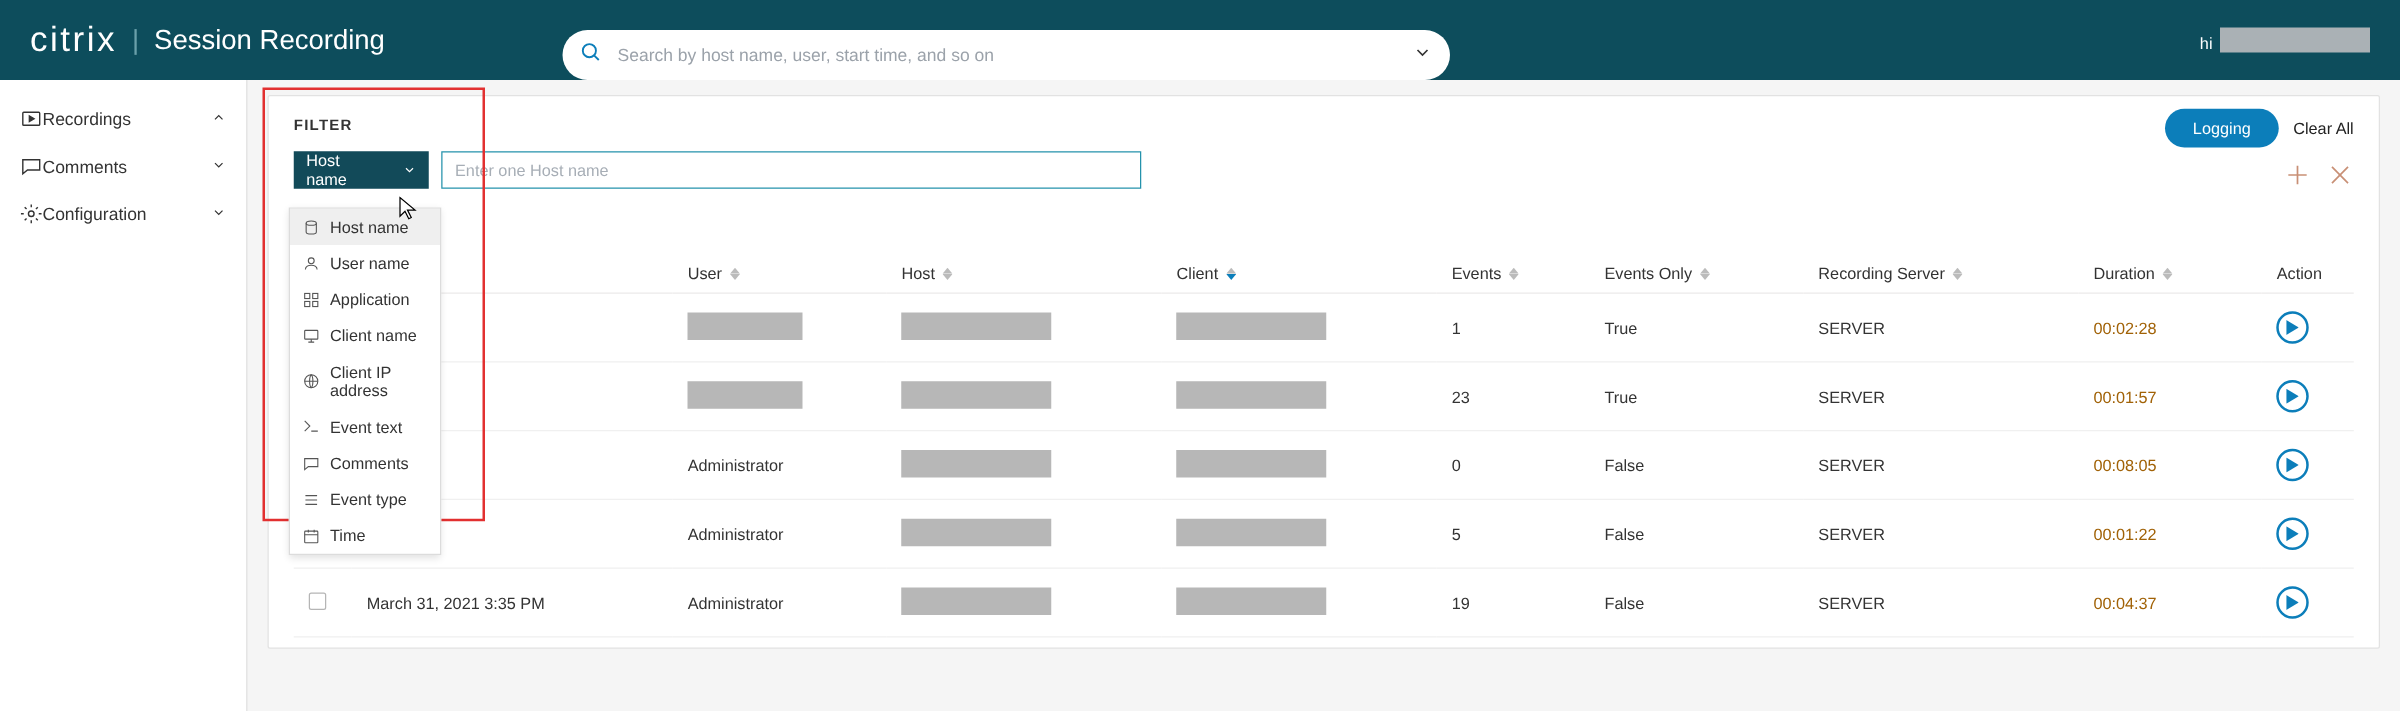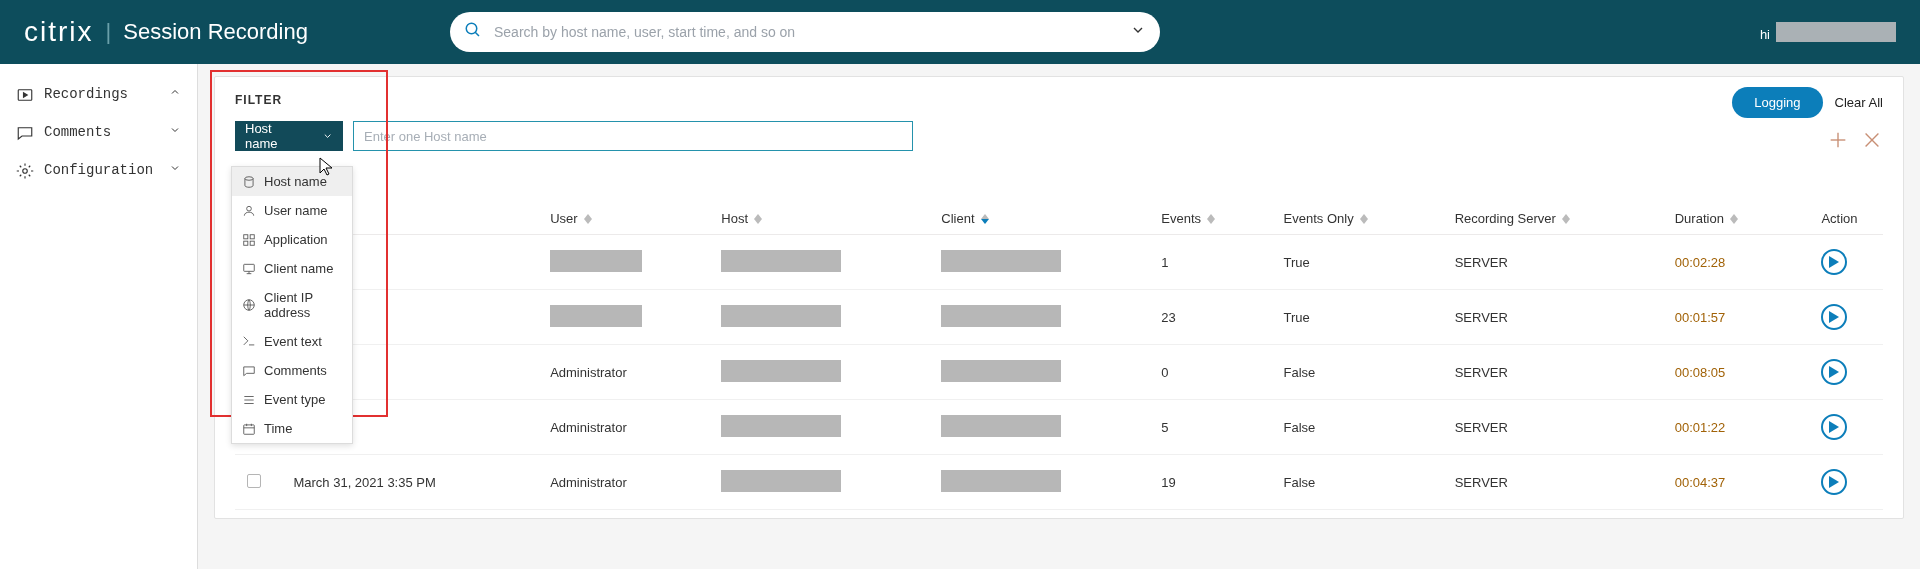--- a/index.html
+++ b/index.html
@@ -4,32 +4,32 @@
   <style>
     * { box-sizing: border-box; margin: 0; padding: 0; }
     body { font-family: -apple-system, BlinkMacSystemFont, "Segoe UI", Arial, sans-serif; background: #f5f5f5; width: 1920px; height: 569px; overflow: hidden; }
 
     
     .header { background: #0d4d5c; height: 64px; display: flex; align-items: center; padding: 12px 24px; position: relative; }
     .logo-section { display: flex; align-items: center; gap: 12px; }
     .citrix-logo { color: white; font-weight: 300; font-size: 28px; letter-spacing: 2px; font-family: Arial, sans-serif; }
     .divider-vbar { color: #6aa0aa; font-size: 22px; }
     .app-name { color: white; font-size: 22px; font-weight: 300; }
-    .search-wrap { position: absolute; left: 450px; top: 12px; width: 710px; height: 40px; background: white; border-radius: 20px; display: flex; align-items: center; padding: 0 14px; gap: 12px; }
+    .search-wrap { position: absolute; left: 450px; top: 24px; width: 710px; height: 40px; background: white; border-radius: 20px; display: flex; align-items: center; padding: 0 14px; gap: 12px; }
     .search-icon { width: 18px; height: 18px; }
     .search-input { border: none; outline: none; flex: 1; font-size: 14px; color: #333; }
     .search-input::placeholder { color: #9ba2aa; }
     .chevron-down { width: 16px; height: 16px; }
     .user-info { margin-left: auto; color: white; display: flex; align-items: flex-end; gap: 6px; font-size: 13px; }
     .user-placeholder { background: #aab1b5; width: 120px; height: 20px; display: inline-block; }
 
     
     .layout { display: flex; height: calc(100% - 64px); }
     .sidebar { width: 198px; background: white; border-right: 1px solid #ddd; padding-top: 12px; }
-    .side-item { display: flex; align-items: flex-start; padding: 10px 16px; gap: 10px; color: #333; font-size: 14px; cursor: pointer; font-family: Liberation Mono, monospace; }
+    .side-item { display: flex; align-items: center; padding: 10px 16px; color: #333; font-size: 14px; cursor: pointer; }
     .side-item .chev { margin-left: auto; }
     .side-sub { padding: 8px 16px 8px 50px; background: #eeeeee; font-size: 14px; color: #222; cursor: pointer; }
     .side-icon { width: 18px; height: 18px; display: flex; align-items: center; justify-content: center; }
 
     
     .main { flex: 1; padding: 12px 16px 0 16px; position: relative; }
     .panel { background: white; border: 1px solid #e2e2e2; border-radius: 2px; padding: 16px 20px 8px 20px; position: relative; }
     .filter-title { font-size: 12px; letter-spacing: 1px; color: #333; font-weight: 600; margin-bottom: 14px; }
     .filter-row { display: flex; align-items: center; gap: 10px; }
     .filter-select { background: #124a59; color: white; border: none; height: 30px; padding: 0 10px; display: flex; align-items: center; gap: 18px; font-size: 13px; cursor: pointer; width: 108px; justify-content: space-between; }

